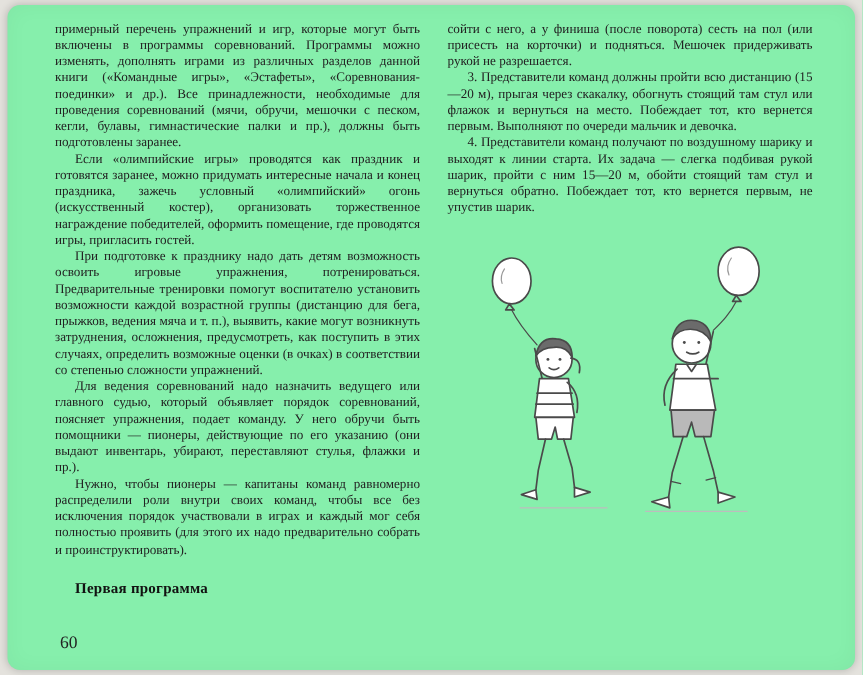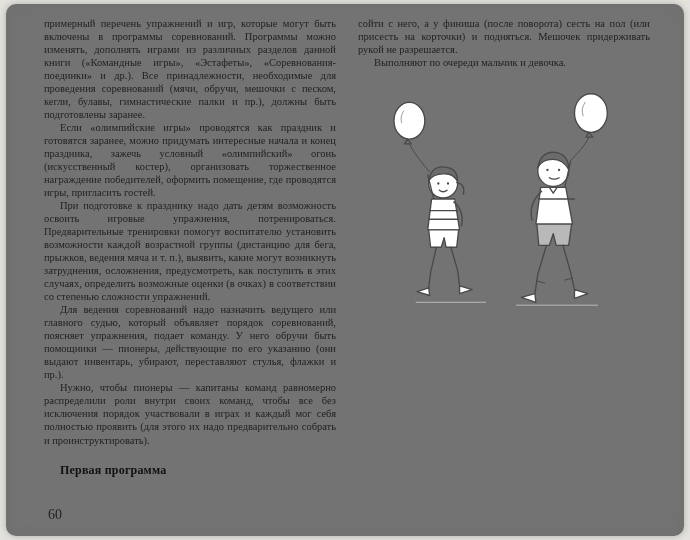--- a/index.html
+++ b/index.html
@@ -4,21 +4,21 @@
 <style>
   html,body{margin:0;padding:0;}
   body{
     width:690px;height:540px;
     background:#e4e2dd;
     font-family:"Liberation Serif", serif;
     position:relative;overflow:hidden;
   }
   .spread{
     position:absolute;left:6px;top:4px;right:6px;bottom:4px;
-    background:#737373;
+    background:#86efac;
     border-radius:10px;
     box-shadow:0 0 7px rgba(0,0,0,0.22), inset 0 0 18px rgba(0,0,0,0.04);
   }
   .page{position:absolute;top:13px;bottom:13px;}
   .page-left{left:38px;width:292px;}
   .page-right{left:352px;width:292px;}
   .para{
     font-size:10.5px;line-height:1.24;
     text-align:justify;text-indent:16px;
     color:#222;margin:0;
@@ -45,21 +45,22 @@
     <p class="para">Если «олимпийские игры» проводятся как праздник и готовятся заранее, можно придумать интересные начала и конец праздника, зажечь условный «олимпийский» огонь (искусственный костер), организовать торжественное награждение победителей, оформить помещение, где проводятся игры, пригласить гостей.</p>
     <p class="para">При подготовке к празднику надо дать детям возможность освоить игровые упражнения, потренироваться. Предварительные тренировки помогут воспитателю установить возможности каждой возрастной группы (дистанцию для бега, прыжков, ведения мяча и т. п.), выявить, какие могут возникнуть затруднения, осложнения, предусмотреть, как поступить в этих случаях, определить возможные оценки (в очках) в соответствии со степенью сложности упражнений.</p>
     <p class="para">Для ведения соревнований надо назначить ведущего или главного судью, который объявляет порядок соревнований, поясняет упражнения, подает команду. У него обручи быть помощники — пионеры, действующие по его указанию (они выдают инвентарь, убирают, переставляют стулья, флажки и пр.).</p>
     <p class="para">Нужно, чтобы пионеры — капитаны команд равномерно распределили роли внутри своих команд, чтобы все без исключения порядок участвовали в играх и каждый мог себя полностью проявить (для этого их надо предварительно собрать и проинструктировать).</p>
     <h2 class="heading">Первая программа</h2>
     <div class="page-number">60</div>
   </div>
 
   <div class="page page-right">
     <p class="para cont">сойти с него, а у финиша (после поворота) сесть на пол (или присесть на корточки) и подняться. Мешочек придерживать рукой не разрешается.</p>
-    <p class="para">Выполняют по очереди мальчик и девочка.</p>
+    <p class="para">3. Представители команд должны пройти всю дистанцию (15—20 м), прыгая через скакалку, обогнуть стоящий там стул или флажок и вернуться на место. Побеждает тот, кто вернется первым. Выполняют по очереди мальчик и девочка.</p>
+    <p class="para">4. Представители команд получают по воздушному шарику и выходят к линии старта. Их задача — слегка подбивая рукой шарик, пройти с ним 15—20 м, обойти стоящий там стул и вернуться обратно. Побеждает тот, кто вернется первым, не упустив шарик.</p>
 
     <div class="illustration" aria-label="children-with-balloons-line-drawing">
       <svg width="280" height="238" viewBox="0 0 290 240">
         <g fill="none" stroke="#4a4a4a" stroke-width="1.4" stroke-linecap="round" stroke-linejoin="round">
 
           <g>
             <ellipse cx="47" cy="40" rx="16" ry="19" fill="#fff"></ellipse>
             <path d="M41 30 q -4 6 -2 12" stroke="#9a9a9a" stroke-width="1"></path>
             <path d="M45 59 l -3 5 l 7 0 z"></path>
             <path d="M47 64 C 52 74, 60 84, 68 93" stroke-width="1"></path>

